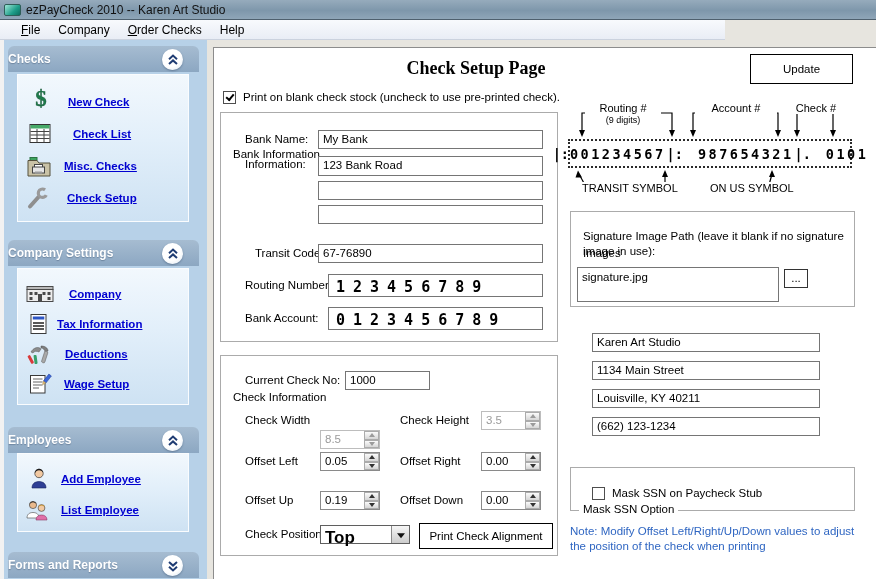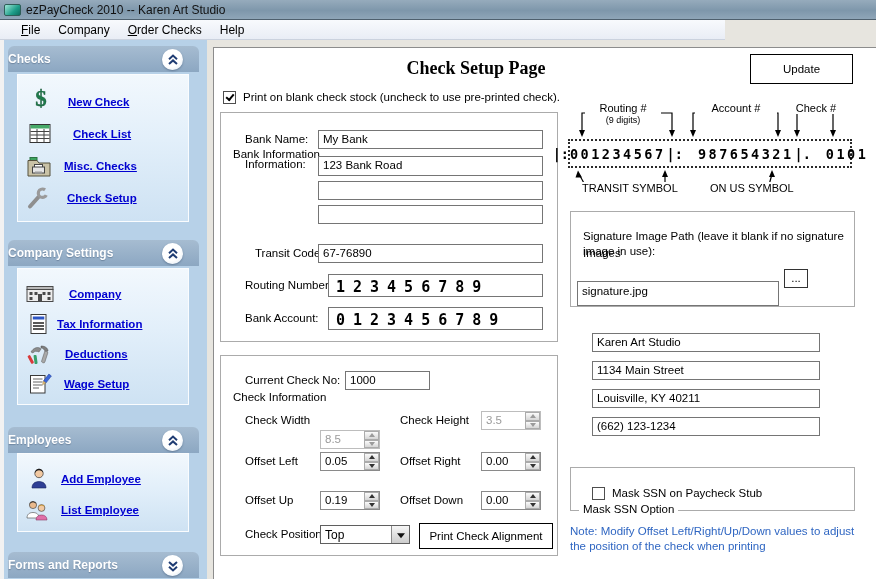--- a/index.html
+++ b/index.html
@@ -64,21 +64,21 @@
     border-left:3px solid transparent;border-right:3px solid transparent;}
   .sb.up::after{border-bottom:4px solid #333;}
   .sb.dn::after{border-top:4px solid #333;}
   .spin.disabled{border-color:#BDBDBD;}
   .spin.disabled .spin-val{color:#9B9B9B;}
   .spin.disabled .sb.up::after{border-bottom-color:#9B9B9B;}
   .spin.disabled .sb.dn::after{border-top-color:#9B9B9B;}
 
   
   .combo{position:absolute;height:19px;border:1px solid #5F5F5F;background:#fff;box-sizing:border-box;display:flex;cursor:pointer;}
-  .combo-val{flex:1;font-size:12px;padding:2px 16px 0 4px;white-space:nowrap;}
+  .combo-val{flex:1;font-size:17px;padding:2px 16px 0 4px;white-space:nowrap;font-weight:bold;}
   .combo-btn{width:17px;background:linear-gradient(180deg,#F6F6F6,#CCCCCC);border-left:1px solid #8A8A8A;position:relative;}
   .combo-btn::after{content:"";position:absolute;left:50%;top:50%;transform:translate(-50%,-35%);
     border-left:4px solid transparent;border-right:4px solid transparent;border-top:5px solid #111;}
 
   
   .micr-input{font-family:"DejaVu Sans Mono",monospace;font-weight:bold;font-size:15px;
     letter-spacing:8px;padding:3px 0 0 7px;}
   .micr-box{position:absolute;left:568px;top:139px;width:284px;height:29px;background:#fff;
     border:2px dotted #2A2A2A;box-sizing:border-box;display:flex;align-items:center;justify-content:center;
     font-family:"DejaVu Sans Mono",monospace;font-weight:bold;font-size:13.5px;white-space:nowrap;}
@@ -368,21 +368,21 @@
     <span class="micr-seg"><span>0101</span></span>
   </div>
 
   <span class="micr-lab" style="left:582px;top:182px;">TRANSIT SYMBOL</span>
   <span class="micr-lab" style="left:710px;top:182px;text-align:center;">ON US SYMBOL</span>
 
   <div class="groupbox" style="left:570px;top:211px;width:285px;height:96px;">
     <span class="gtitle">Images</span>
   </div>
   <span class="label" style="left:583px;top:229px;width:262px;white-space:normal;line-height:15px;">Signature Image Path (leave it blank if no signature image in use):</span>
-  <div class="input" style="left:577px;top:281px;width:202px;height:25px;padding-top:3px;">signature.jpg</div>
+  <div class="input" style="left:577px;top:267px;width:202px;height:35px;padding-top:3px;">signature.jpg</div>
   <button class="btn" style="left:784px;top:269px;width:24px;height:19px;line-height:13px;border-color:#333;">...</button>
 
   <div class="input" style="left:592px;top:333px;width:228px;height:19px;">Karen Art Studio</div>
   <div class="input" style="left:592px;top:361px;width:228px;height:19px;">1134 Main Street</div>
   <div class="input" style="left:592px;top:389px;width:228px;height:19px;">Louisville, KY 40211</div>
   <div class="input" style="left:592px;top:417px;width:228px;height:19px;">(662) 123-1234</div>
 
   <div class="groupbox" style="left:570px;top:467px;width:285px;height:44px;">
     <span class="gtitle">Mask SSN Option</span>
   </div>

